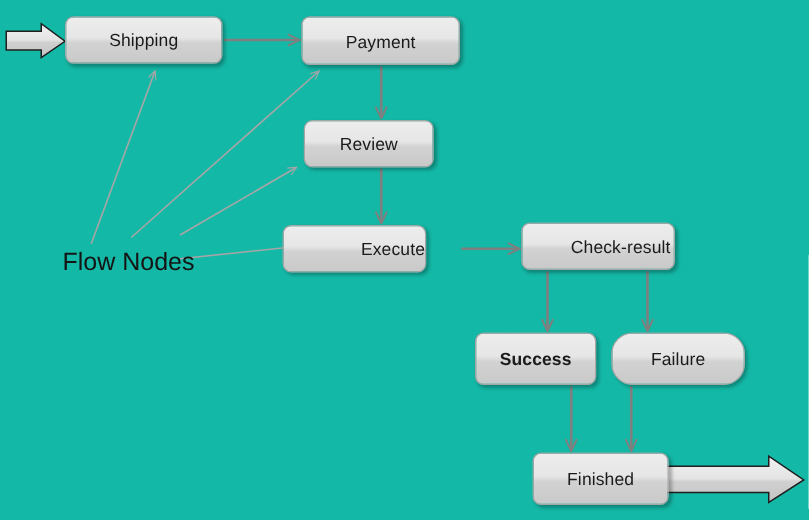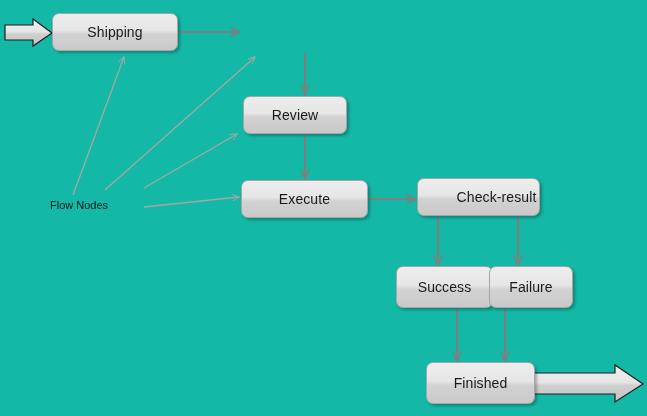--- a/index.html
+++ b/index.html
@@ -41,21 +41,21 @@
     letter-spacing: 0.1px;
     white-space: nowrap;
     z-index: 3;
   }
   .node-label {
     display: block;
     line-height: 1;
   }
   .free-label {
     position: absolute;
-    font-size: 11px;
+    font-size: 20px;
     color: #141414;
     white-space: nowrap;
     z-index: 3;
   }
 </style>
 </head>
 <body>
 
 <div id="canvas">
 
@@ -96,38 +96,41 @@
     <g>
       <path d="M 5 25 L 33 25 L 33 19 L 52 33 L 33 46 L 33 40 L 5 40 Z" fill="url(#blockGrad)" stroke="#1f1f1f" stroke-width="1.2" stroke-linejoin="miter"></path>
       <path d="M 533 373 L 615 373 L 615 365 L 643 384 L 615 402 L 615 394 L 533 394 Z" fill="url(#blockGrad)" stroke="#1f1f1f" stroke-width="1.2" stroke-linejoin="miter"></path>
     </g>
   </svg>
 
   <div class="node" style="left:52px; top:13px; width:126px; height:38px;">
     <span class="node-label">Shipping</span>
   </div>
 
+  <div class="node" style="left:241px; top:13px; width:127px; height:39px;">
+    <span class="node-label">Payment</span>
+  </div>
 
   <div class="node" style="left:243px; top:96px; width:104px; height:38px;">
     <span class="node-label">Review</span>
   </div>
 
-  <div class="node" style="left:241px; top:180px; width:127px; height:38px;">
+  <div class="node" style="left:226px; top:180px; width:115px; height:38px;justify-content:flex-end;">
     <span class="node-label">Execute</span>
   </div>
 
   <div class="node" style="left:417px; top:178px; width:123px; height:38px;padding-left:36px;">
     <span class="node-label">Check-result</span>
   </div>
 
-  <div class="node" style="left:396px; top:266px; width:97px; height:42px;">
+  <div class="node" style="left:380px; top:266px; width:97px; height:42px;font-weight:bold;">
     <span class="node-label">Success</span>
   </div>
 
-  <div class="node" style="left:489px; top:266px; width:84px; height:42px;">
+  <div class="node" style="left:489px; top:266px; width:107px; height:42px;border-radius:17px;">
     <span class="node-label">Failure</span>
   </div>
 
   <div class="node" style="left:426px; top:362px; width:109px; height:42px;text-align:center;">
     <span class="node-label">Finished</span>
   </div>
 
   <div class="free-label" style="left:50px; top:199px;">Flow Nodes</div>
 
 </div>

